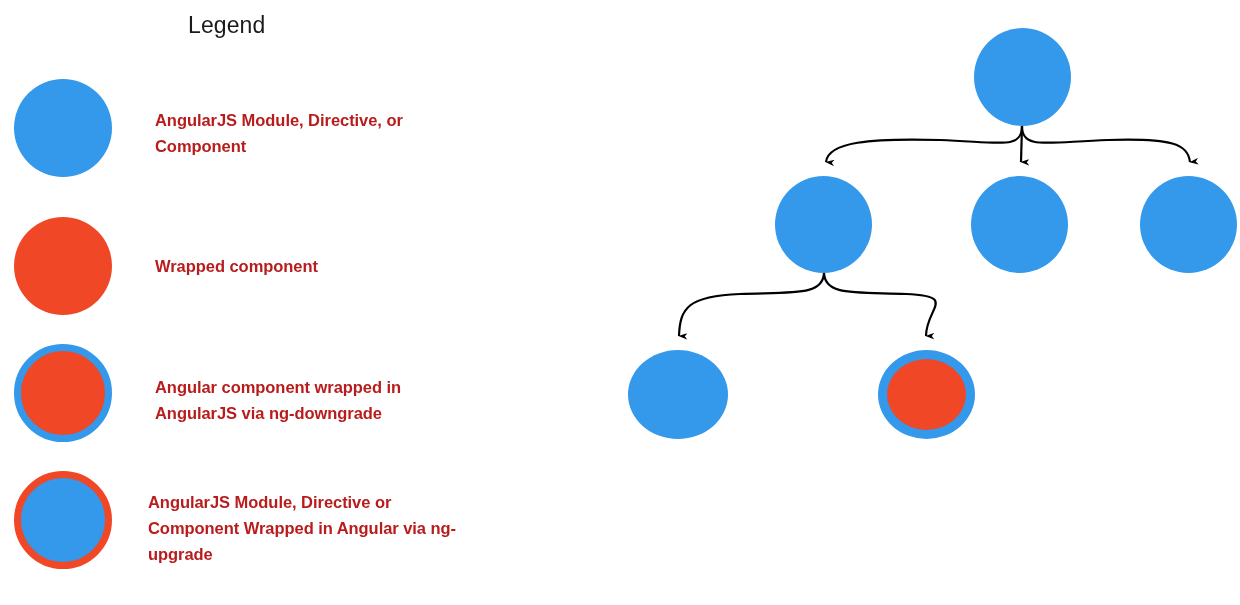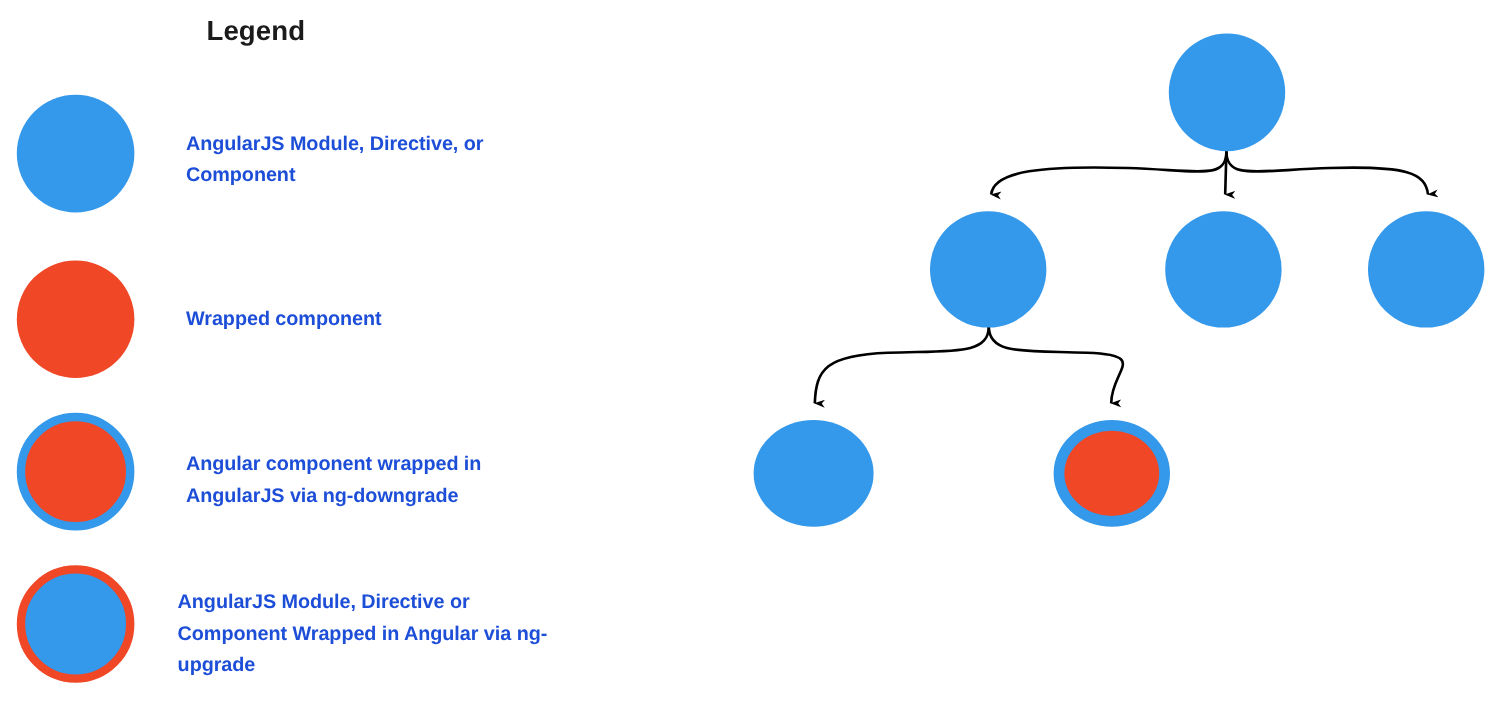--- a/index.html
+++ b/index.html
@@ -22,24 +22,24 @@
   
   #legend-panel {
     position: absolute;
     left: 0;
     top: 0;
     width: 520px;
     height: 605px;
   }
   #legend-title {
     position: absolute;
-    left: 172px;
+    left: 188px;
     top: 12px;
     font-size: 23px;
-    font-weight: bold;
+    font-weight: normal;
     color: #1b1b1b;
     letter-spacing: 0.1px;
     white-space: nowrap;
   }
   .legend-row {
     position: absolute;
     left: 0;
     width: 520px;
   }
   .legend-swatch {
@@ -63,21 +63,21 @@
   .sw-blue-ring-red {
     background: #3498eb;
     border: 7px solid #f04727;
   }
   .legend-label {
     position: absolute;
     left: 155px;
     width: 330px;
     font-size: 16.5px;
     font-weight: bold;
-    color: #1d4ed8;
+    color: #b91c1c;
     line-height: 26px;
     letter-spacing: -0.05px;
   }
   .legend-label.shift-left {
     left: 148px;
   }
 
   
   #tree-panel {
     position: absolute;

